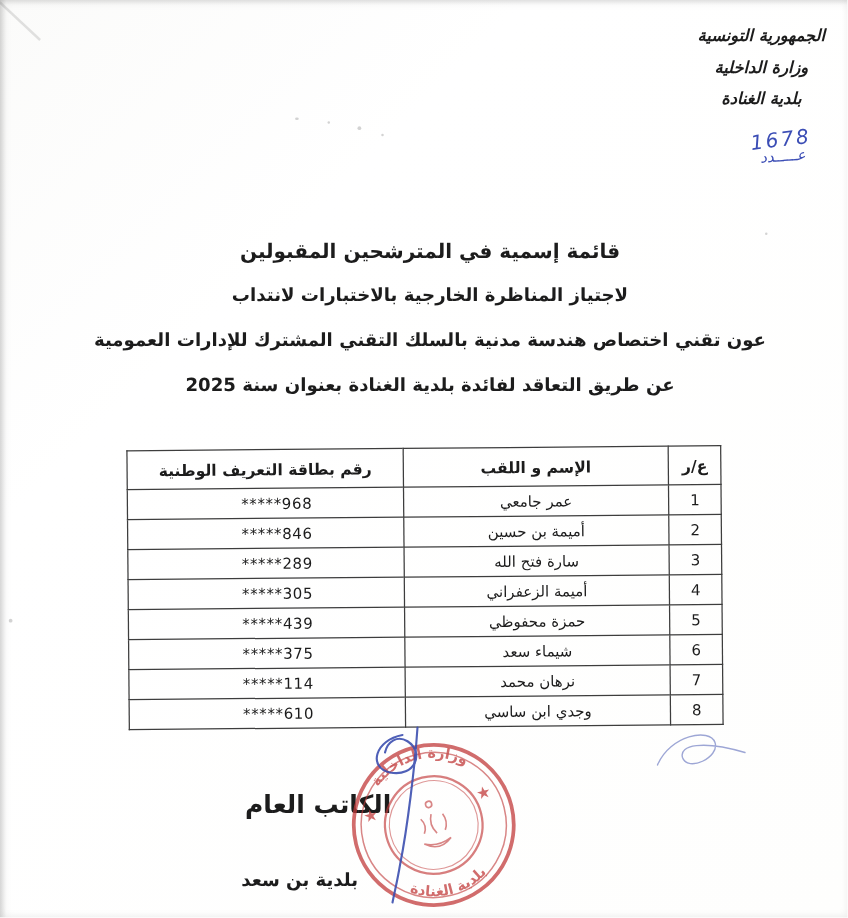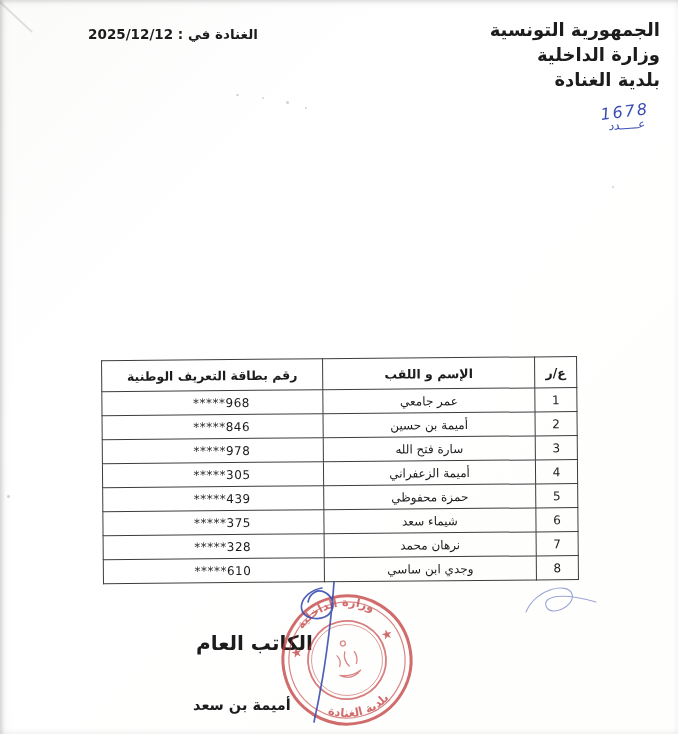--- a/index.html
+++ b/index.html
@@ -15,22 +15,22 @@
     color:#1c1c1c;overflow:hidden;
   }
   
   .date-line{
     position:absolute;top:26px;left:68px;width:210px;
     direction:rtl;text-align:center;
     font-size:13.5px;font-weight:bold;letter-spacing:.2px;
   }
   .letterhead{
     position:absolute;top:17px;right:18px;
-    direction:rtl;text-align:right;
-    font-size:18px;font-weight:bold;line-height:25px;
+    direction:rtl;text-align:center;
+    font-size:13px;font-weight:bold;line-height:25px;font-style:italic;
   }
   .hand-number{
     position:absolute;top:102px;right:28px;
     color:#3b4db5;direction:rtl;text-align:center;
     transform:rotate(-7deg);
     font-style:italic;
   }
   .hand-number .digits{font-size:16px;letter-spacing:2px;display:block;}
   .hand-number .word{font-size:12px;display:block;margin-top:-3px;transform:rotate(3deg);}
   
@@ -102,33 +102,38 @@
   <div class="edge-left"></div>
   <div class="edge-top"></div>
   <div class="fold"></div>
   <div class="speck" style="left:236px;top:94px;width:3px;height:2px;"></div>
   <div class="speck" style="left:262px;top:97px;width:2px;height:2px;"></div>
   <div class="speck" style="left:286px;top:101px;width:3px;height:3px;"></div>
   <div class="speck" style="left:305px;top:107px;width:2px;height:2px;"></div>
   <div class="speck" style="left:7px;top:495px;width:3px;height:3px;"></div>
   <div class="speck" style="left:612px;top:186px;width:2px;height:2px;"></div>
 
-  <div class="date-line">الغنادة في : 2025/12/12</div>
 
   <div class="letterhead">
     <div>الجمهورية التونسية</div>
     <div>وزارة الداخلية</div>
     <div>بلدية الغنادة</div>
   </div>
 
   <div class="hand-number">
     <span class="digits">1678</span>
     <span class="word">عـــــدد</span>
   </div>
 
+  <div class="title-block">
+    <div class="t0">قائمة إسمية في المترشحين المقبولين</div>
+    <div class="t1">لاجتياز المناظرة الخارجية بالاختبارات لانتداب</div>
+    <div class="t2">عون تقني اختصاص هندسة مدنية بالسلك التقني المشترك للإدارات العمومية</div>
+    <div class="t3">عن طريق التعاقد لفائدة بلدية الغنادة بعنوان سنة 2025</div>
+  </div>
 
   <div class="table-wrap">
     <table class="roster" dir="rtl">
       <thead>
         <tr>
           <th class="col-rank">ع/ر</th>
           <th class="col-name">الإسم و اللقب</th>
           <th class="col-id">رقم بطاقة التعريف الوطنية</th>
         </tr>
       </thead>
@@ -139,53 +144,53 @@
           <td class="col-id"><span class="ltr">*****968</span></td>
         </tr>
         <tr>
           <td class="col-rank">2</td>
           <td class="col-name">أميمة بن حسين</td>
           <td class="col-id"><span class="ltr">*****846</span></td>
         </tr>
         <tr>
           <td class="col-rank">3</td>
           <td class="col-name">سارة فتح الله</td>
-          <td class="col-id"><span class="ltr">*****978</span></td>
+          <td class="col-id"><span class="ltr">*****289</span></td>
         </tr>
         <tr>
           <td class="col-rank">4</td>
           <td class="col-name">أميمة الزعفراني</td>
           <td class="col-id"><span class="ltr">*****305</span></td>
         </tr>
         <tr>
           <td class="col-rank">5</td>
           <td class="col-name">حمزة محفوظي</td>
           <td class="col-id"><span class="ltr">*****439</span></td>
         </tr>
         <tr>
           <td class="col-rank">6</td>
           <td class="col-name">شيماء سعد</td>
           <td class="col-id"><span class="ltr">*****375</span></td>
         </tr>
         <tr>
           <td class="col-rank">7</td>
           <td class="col-name">نرهان محمد</td>
-          <td class="col-id"><span class="ltr">*****328</span></td>
+          <td class="col-id"><span class="ltr">*****114</span></td>
         </tr>
         <tr>
           <td class="col-rank">8</td>
           <td class="col-name">وجدي ابن ساسي</td>
           <td class="col-id"><span class="ltr">*****610</span></td>
         </tr>
       </tbody>
     </table>
   </div>
 
   <div class="role-title">الكاتب العام</div>
-  <div class="signer-name">أميمة بن سعد</div>
+  <div class="signer-name">بلدية بن سعد</div>
 
   <svg class="stamp" viewBox="0 0 142 142">
     <g fill="none" stroke="#c13b3b">
       <circle cx="71" cy="71" r="64" stroke-width="3" opacity="0.85"></circle>
       <circle cx="71" cy="71" r="58" stroke-width="1.2" opacity="0.7"></circle>
       <circle cx="71" cy="71" r="39" stroke-width="1.8" opacity="0.75"></circle>
       <circle cx="71" cy="71" r="35.5" stroke-width="0.9" opacity="0.6"></circle>
     </g>
     <defs>
       <path id="arcTop" d="M 17 71 A 54 54 0 0 1 125 71"></path>

